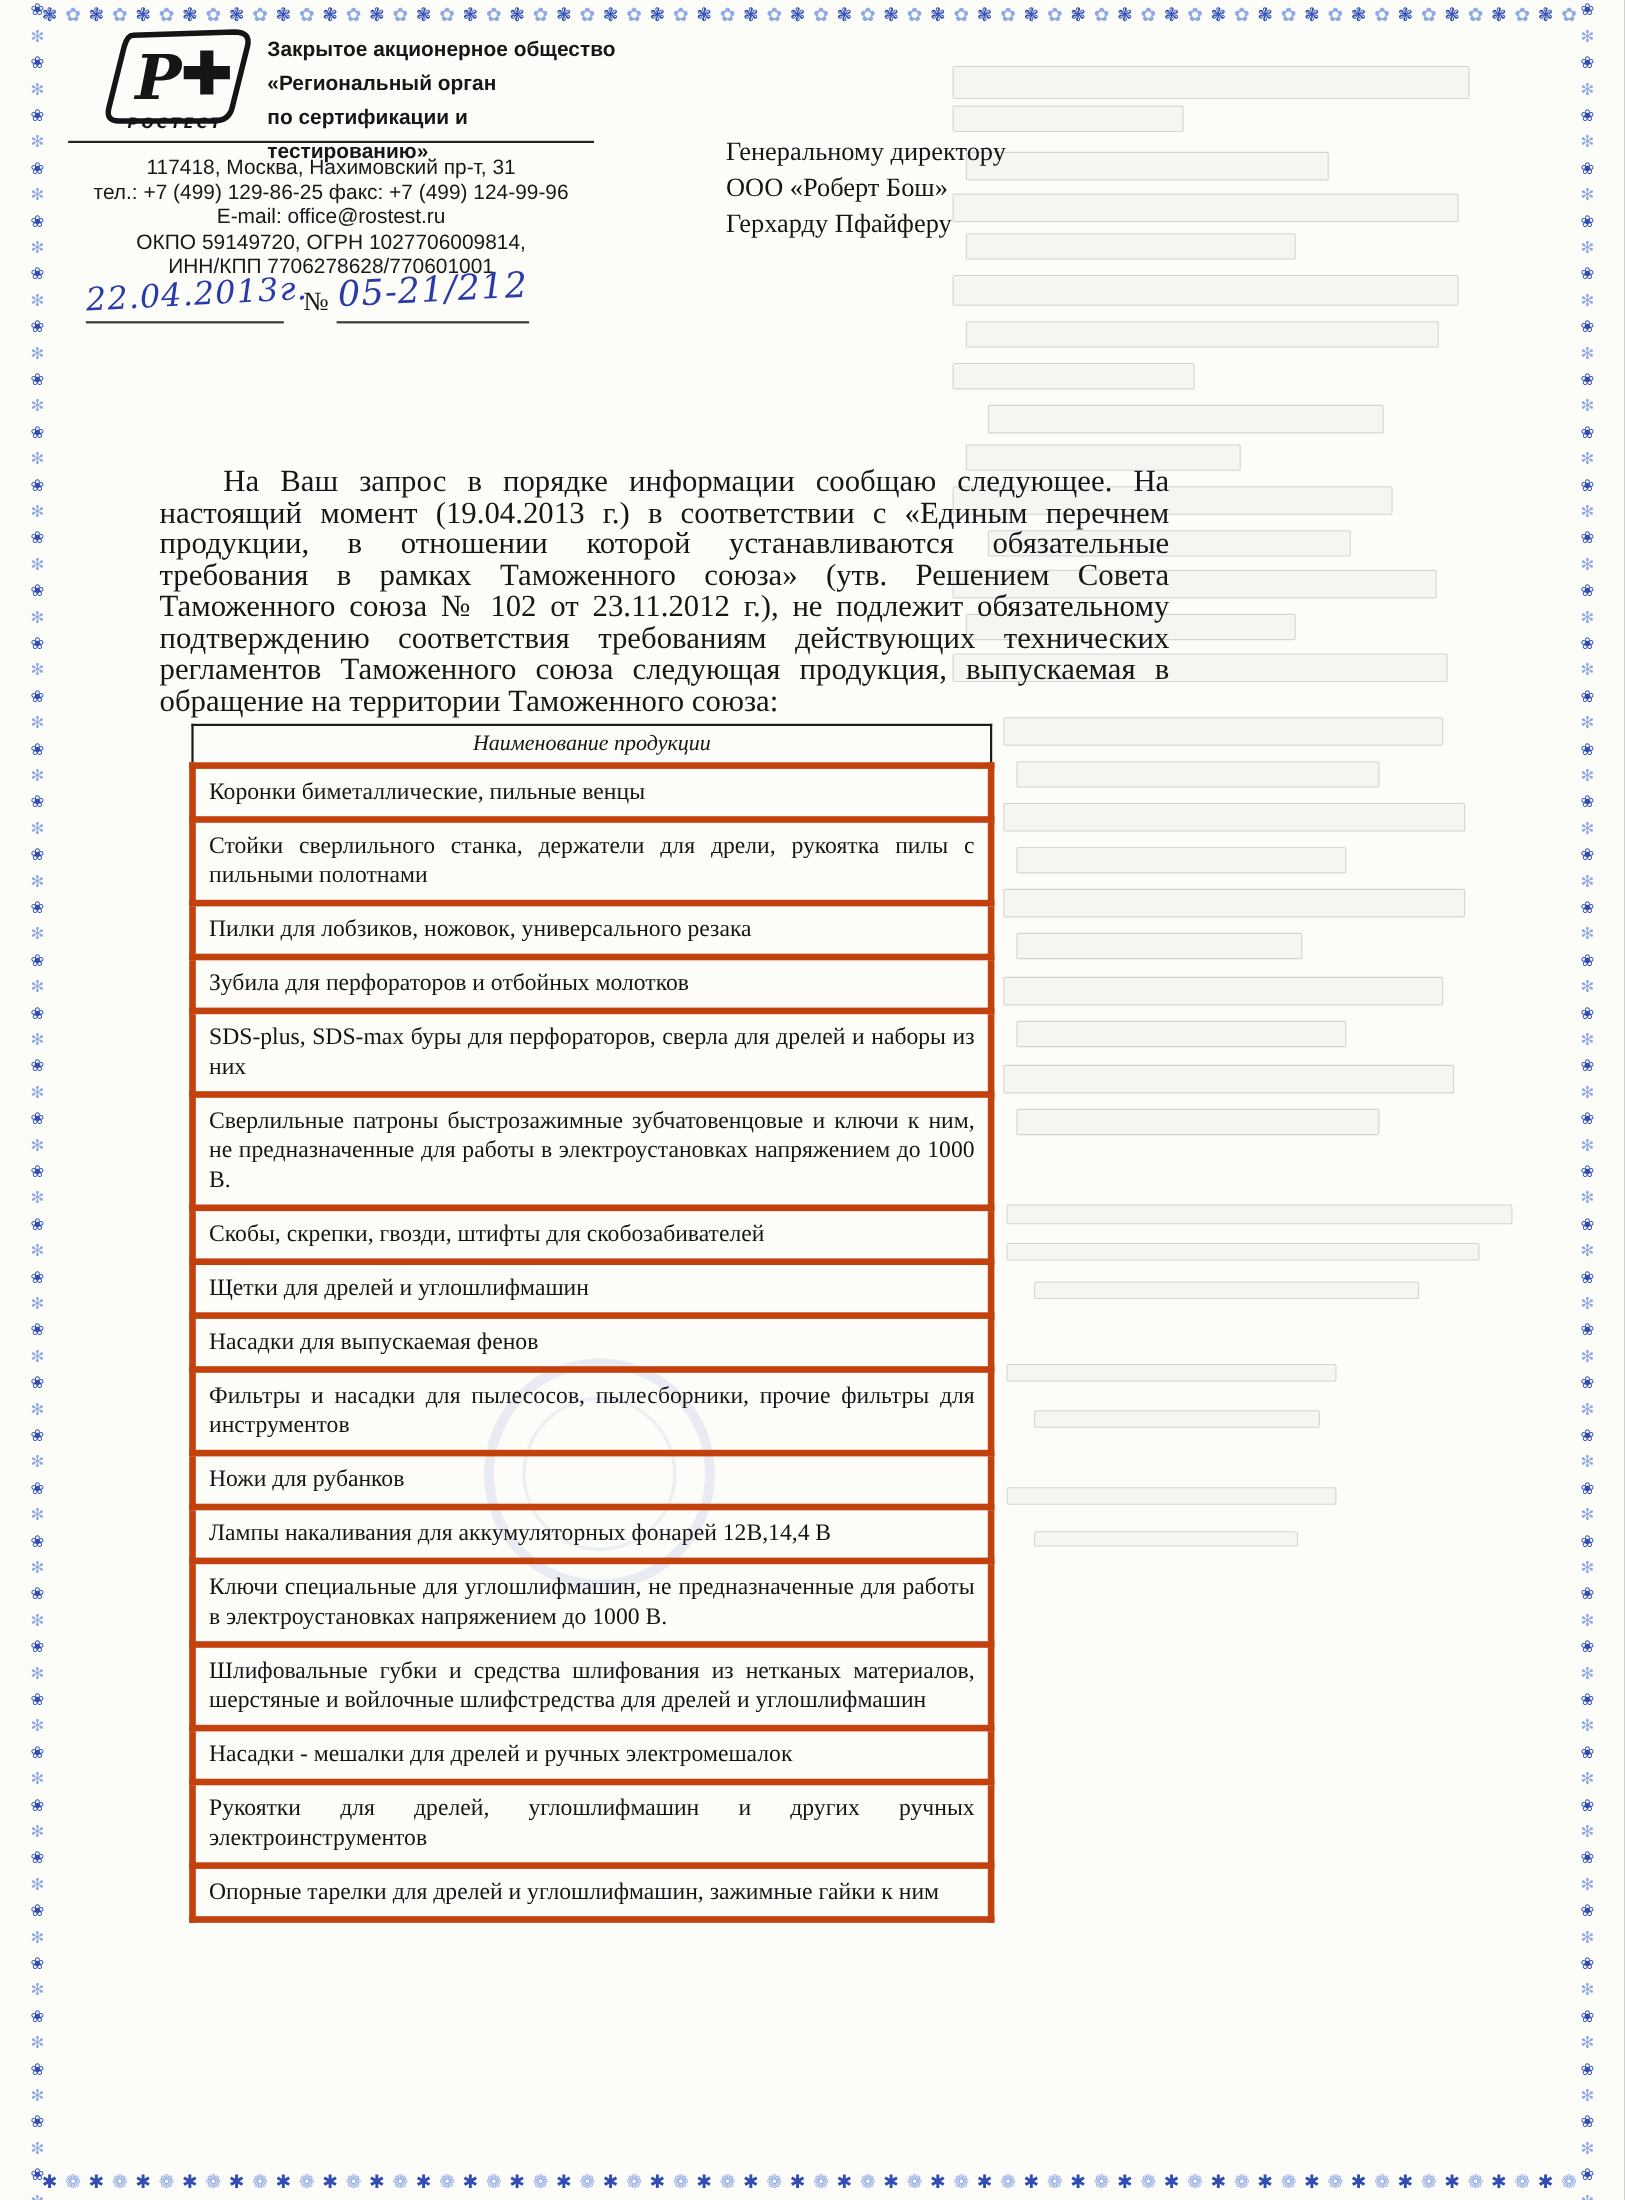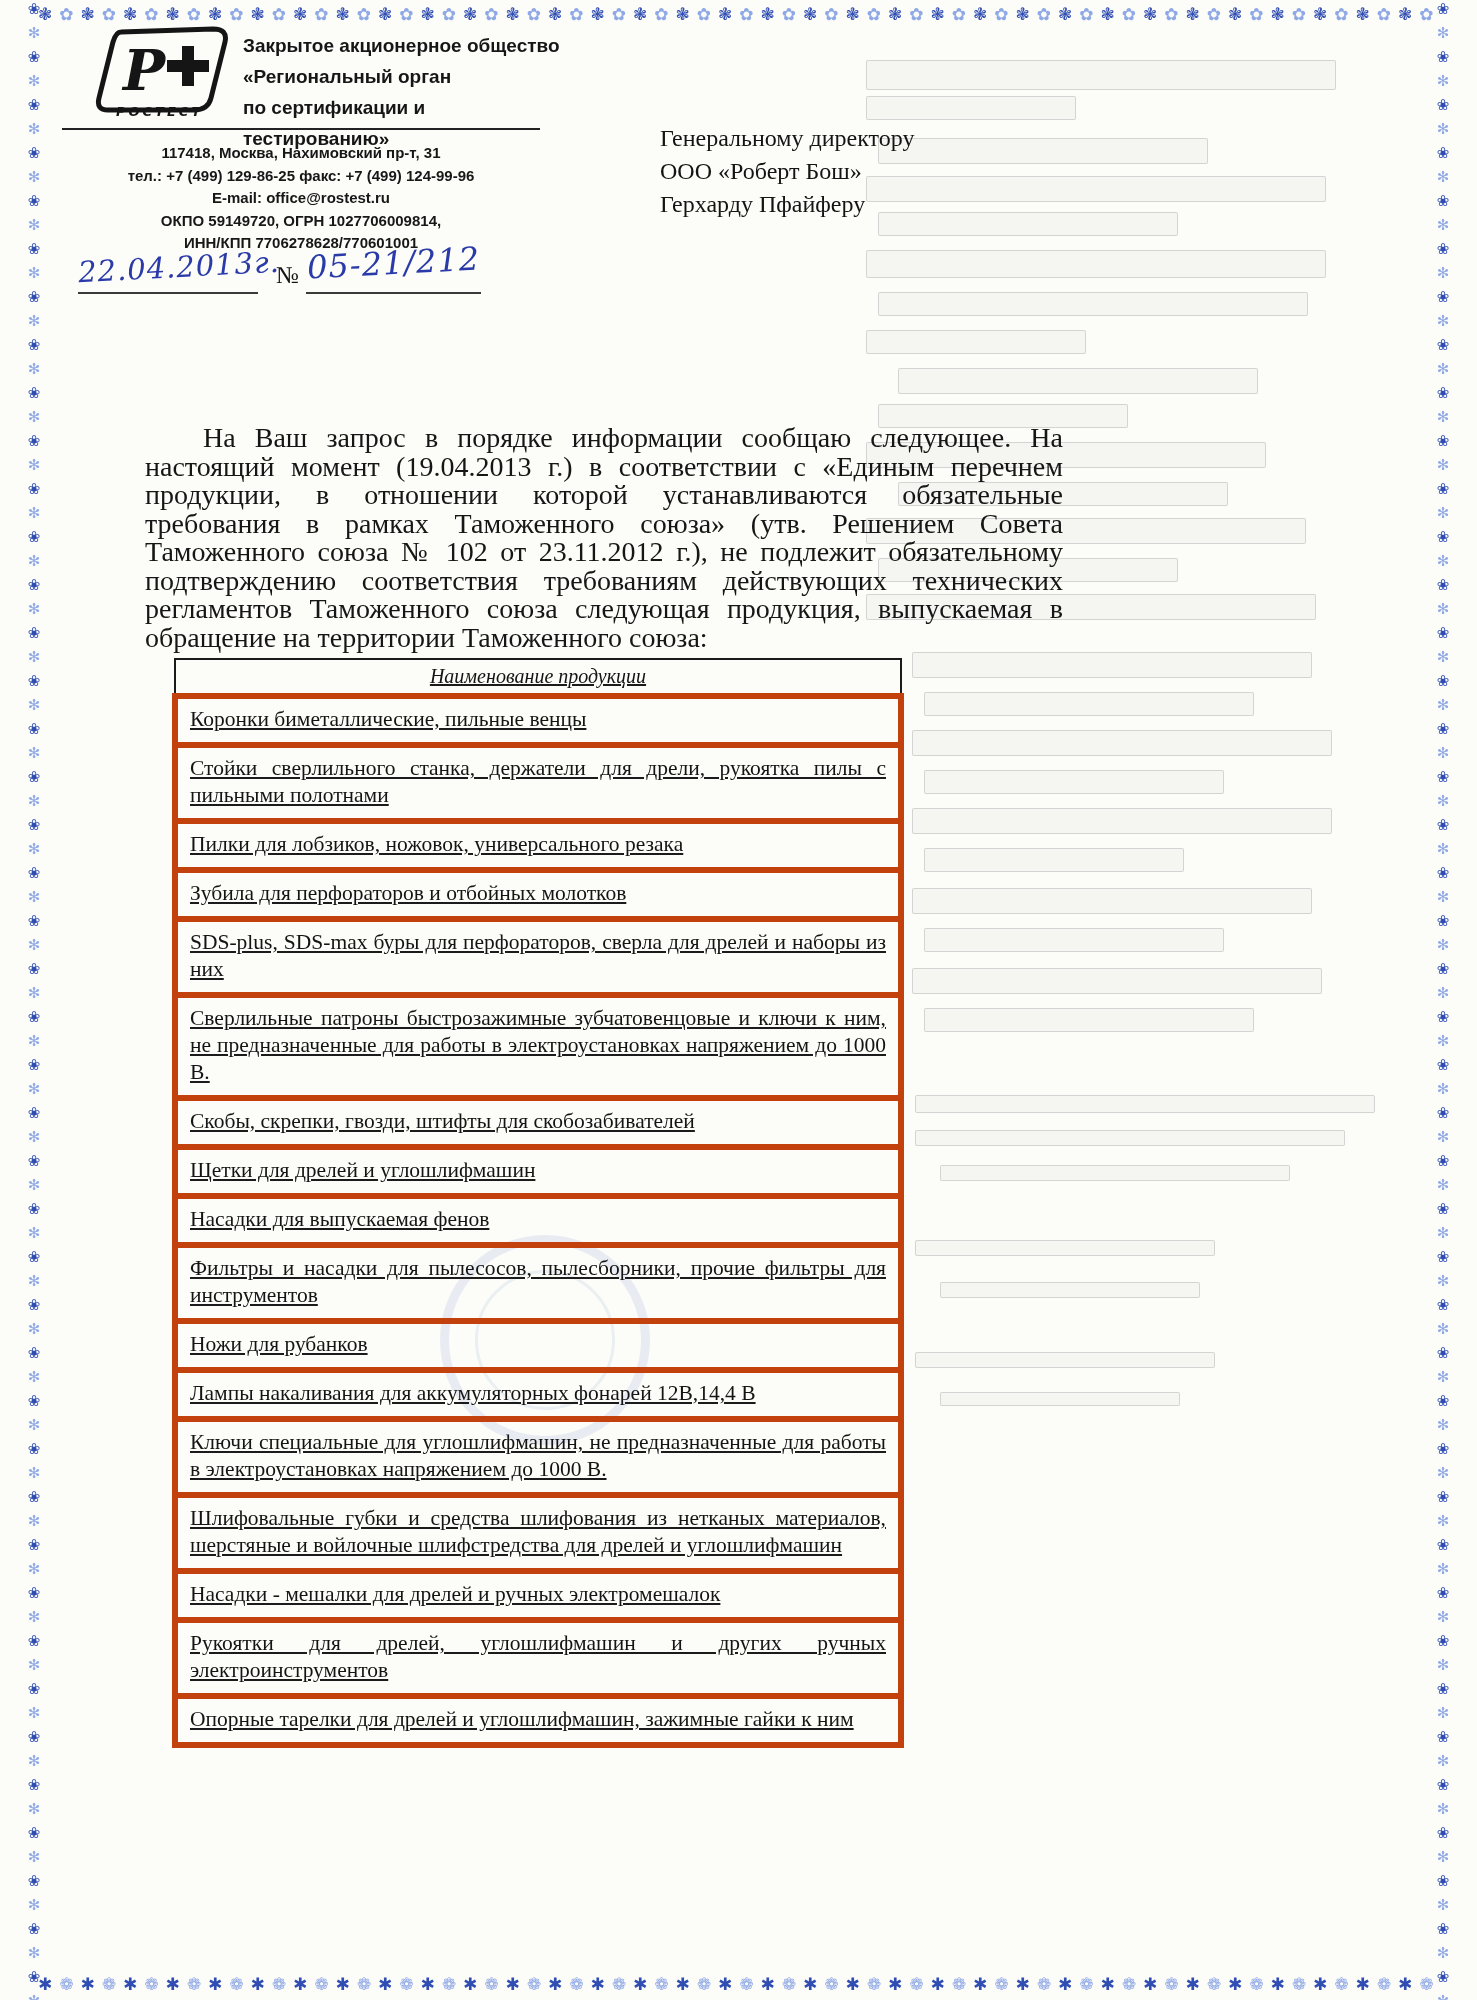--- a/index.html
+++ b/index.html
@@ -54,22 +54,22 @@
     font-size:13px; letter-spacing:3px; color:#151515;
   }
   .org-name {
     position:absolute; left:243px; top:30px; width:330px;
     font-family:"Liberation Sans", sans-serif; font-weight:bold;
     font-size:19px; line-height:31px; color:#161616;
   }
   .header-rule { position:absolute; left:62px; top:128px; width:478px; border-top:2px solid #222; }
   .address {
     position:absolute; left:62px; top:142px; width:478px; text-align:center;
-    font-family:"Liberation Sans", sans-serif; font-size:15px;
-    line-height:22.5px; color:#171717;font-weight:bold;
+    font-family:"Liberation Sans", sans-serif; font-size:19px;
+    line-height:22.5px; color:#171717;
   }
   .recipient {
     position:absolute; left:660px; top:122px; width:340px; 
     font-size:24px; line-height:33px; color:#141414;
   }
 
   
   .ref-line { position:absolute; border-bottom:2px solid #3a3a3a; text-align:center; }
   .ref-date-line { left:78px; top:250px; width:180px; height:44px; }
   .ref-number-line { left:306px; top:244px; width:175px; height:50px; }
@@ -83,21 +83,21 @@
 
   
   .body-text {
     position:absolute; left:145px; top:424px; width:918px;
     font-size:28px; line-height:28.5px; text-align:justify;
     text-indent:58px; color:#161616;
   }
 
   
   .table-wrap { position:absolute; left:172px; top:658px; width:732px; }
-  .table-wrap table { width:100%; border-collapse:collapse; background:transparent;text-decoration:underline; }
+  .table-wrap table { width:100%; border-collapse:collapse; background:transparent; }
   .table-wrap th {
     border:2px solid #1b1b1b; font-weight:normal; font-style:italic;
     font-size:20px; padding:5px 10px; text-align:center; color:#141414;
   }
   .table-wrap td {
     border:6px solid #c2410c; font-size:21.5px; line-height:27px;
     padding:7px 12px 9px; text-align:justify; color:#141414;
   }
 </style>
 </head>

